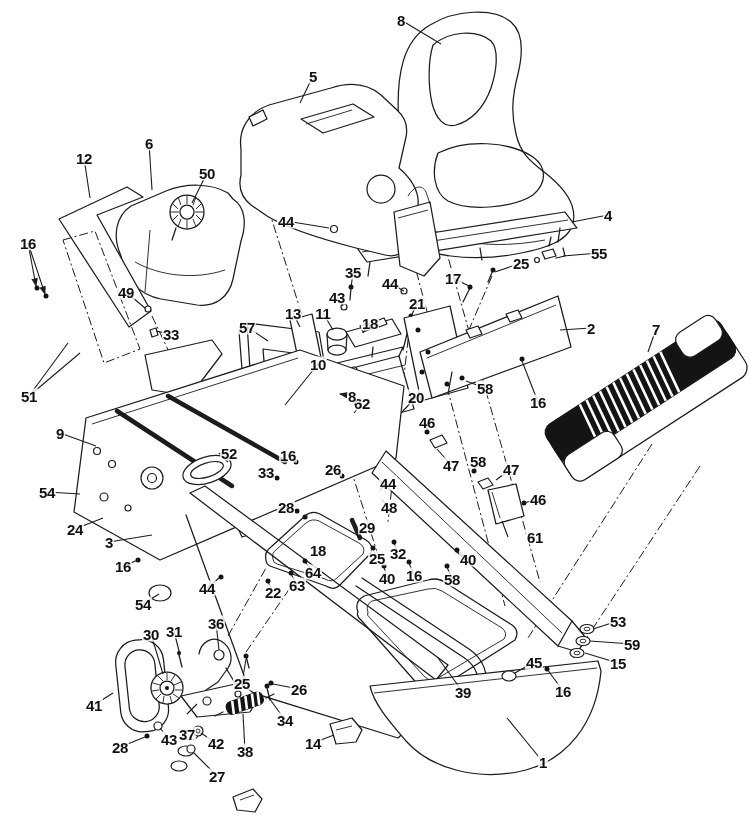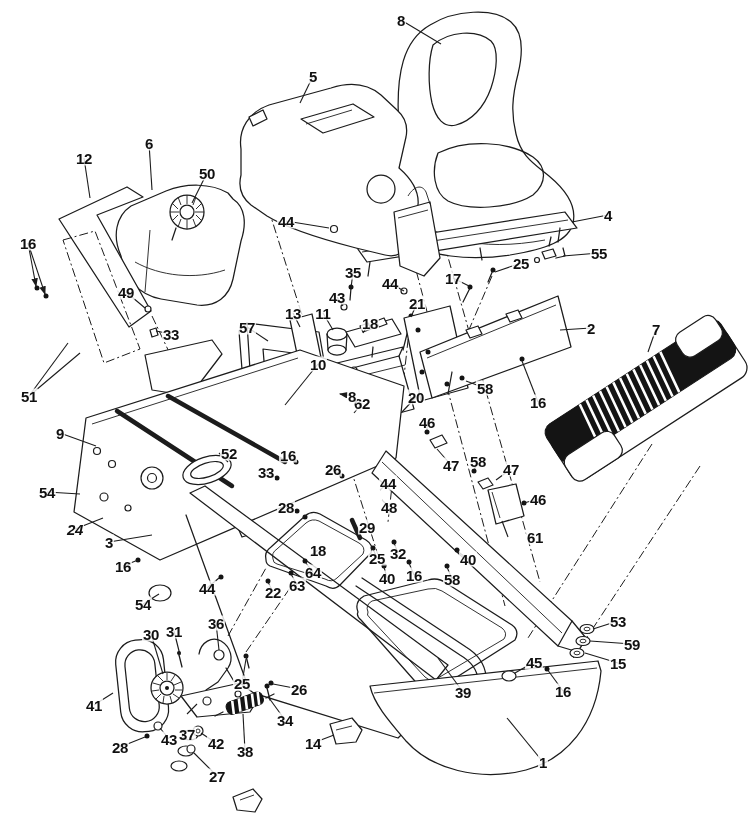--- a/index.html
+++ b/index.html
@@ -390,21 +390,21 @@
       <div class="part-label" style="left: 362px; top: 403px;">62</div>
       <div class="part-label" style="left: 352px; top: 396px;">8</div>
       <div class="part-label" style="left: 229px; top: 453px;">52</div>
       <div class="part-label" style="left: 288px; top: 455px;">16</div>
       <div class="part-label" style="left: 266px; top: 472px;">33</div>
       <div class="part-label" style="left: 333px; top: 469px;">26</div>
       <div class="part-label" style="left: 286px; top: 507px;">28</div>
       <div class="part-label" style="left: 367px; top: 527px;">29</div>
       <div class="part-label" style="left: 318px; top: 550px;">18</div>
       <div class="part-label" style="left: 47px; top: 492px;">54</div>
-      <div class="part-label" style="left: 75px; top: 529px; font-style: italic;">24</div>
+      <div class="part-label" style="left: 75px; top: 529px;">24</div>
       <div class="part-label" style="left: 109px; top: 542px;">3</div>
       <div class="part-label" style="left: 485px; top: 388px;">58</div>
       <div class="part-label" style="left: 538px; top: 402px;">16</div>
       <div class="part-label" style="left: 416px; top: 397px;">20</div>
       <div class="part-label" style="left: 427px; top: 422px;">46</div>
       <div class="part-label" style="left: 451px; top: 465px;">47</div>
       <div class="part-label" style="left: 478px; top: 461px;">58</div>
       <div class="part-label" style="left: 511px; top: 469px;">47</div>
       <div class="part-label" style="left: 538px; top: 499px;">46</div>
       <div class="part-label" style="left: 508px; top: 537px; margin-left: 27px;">61</div>

